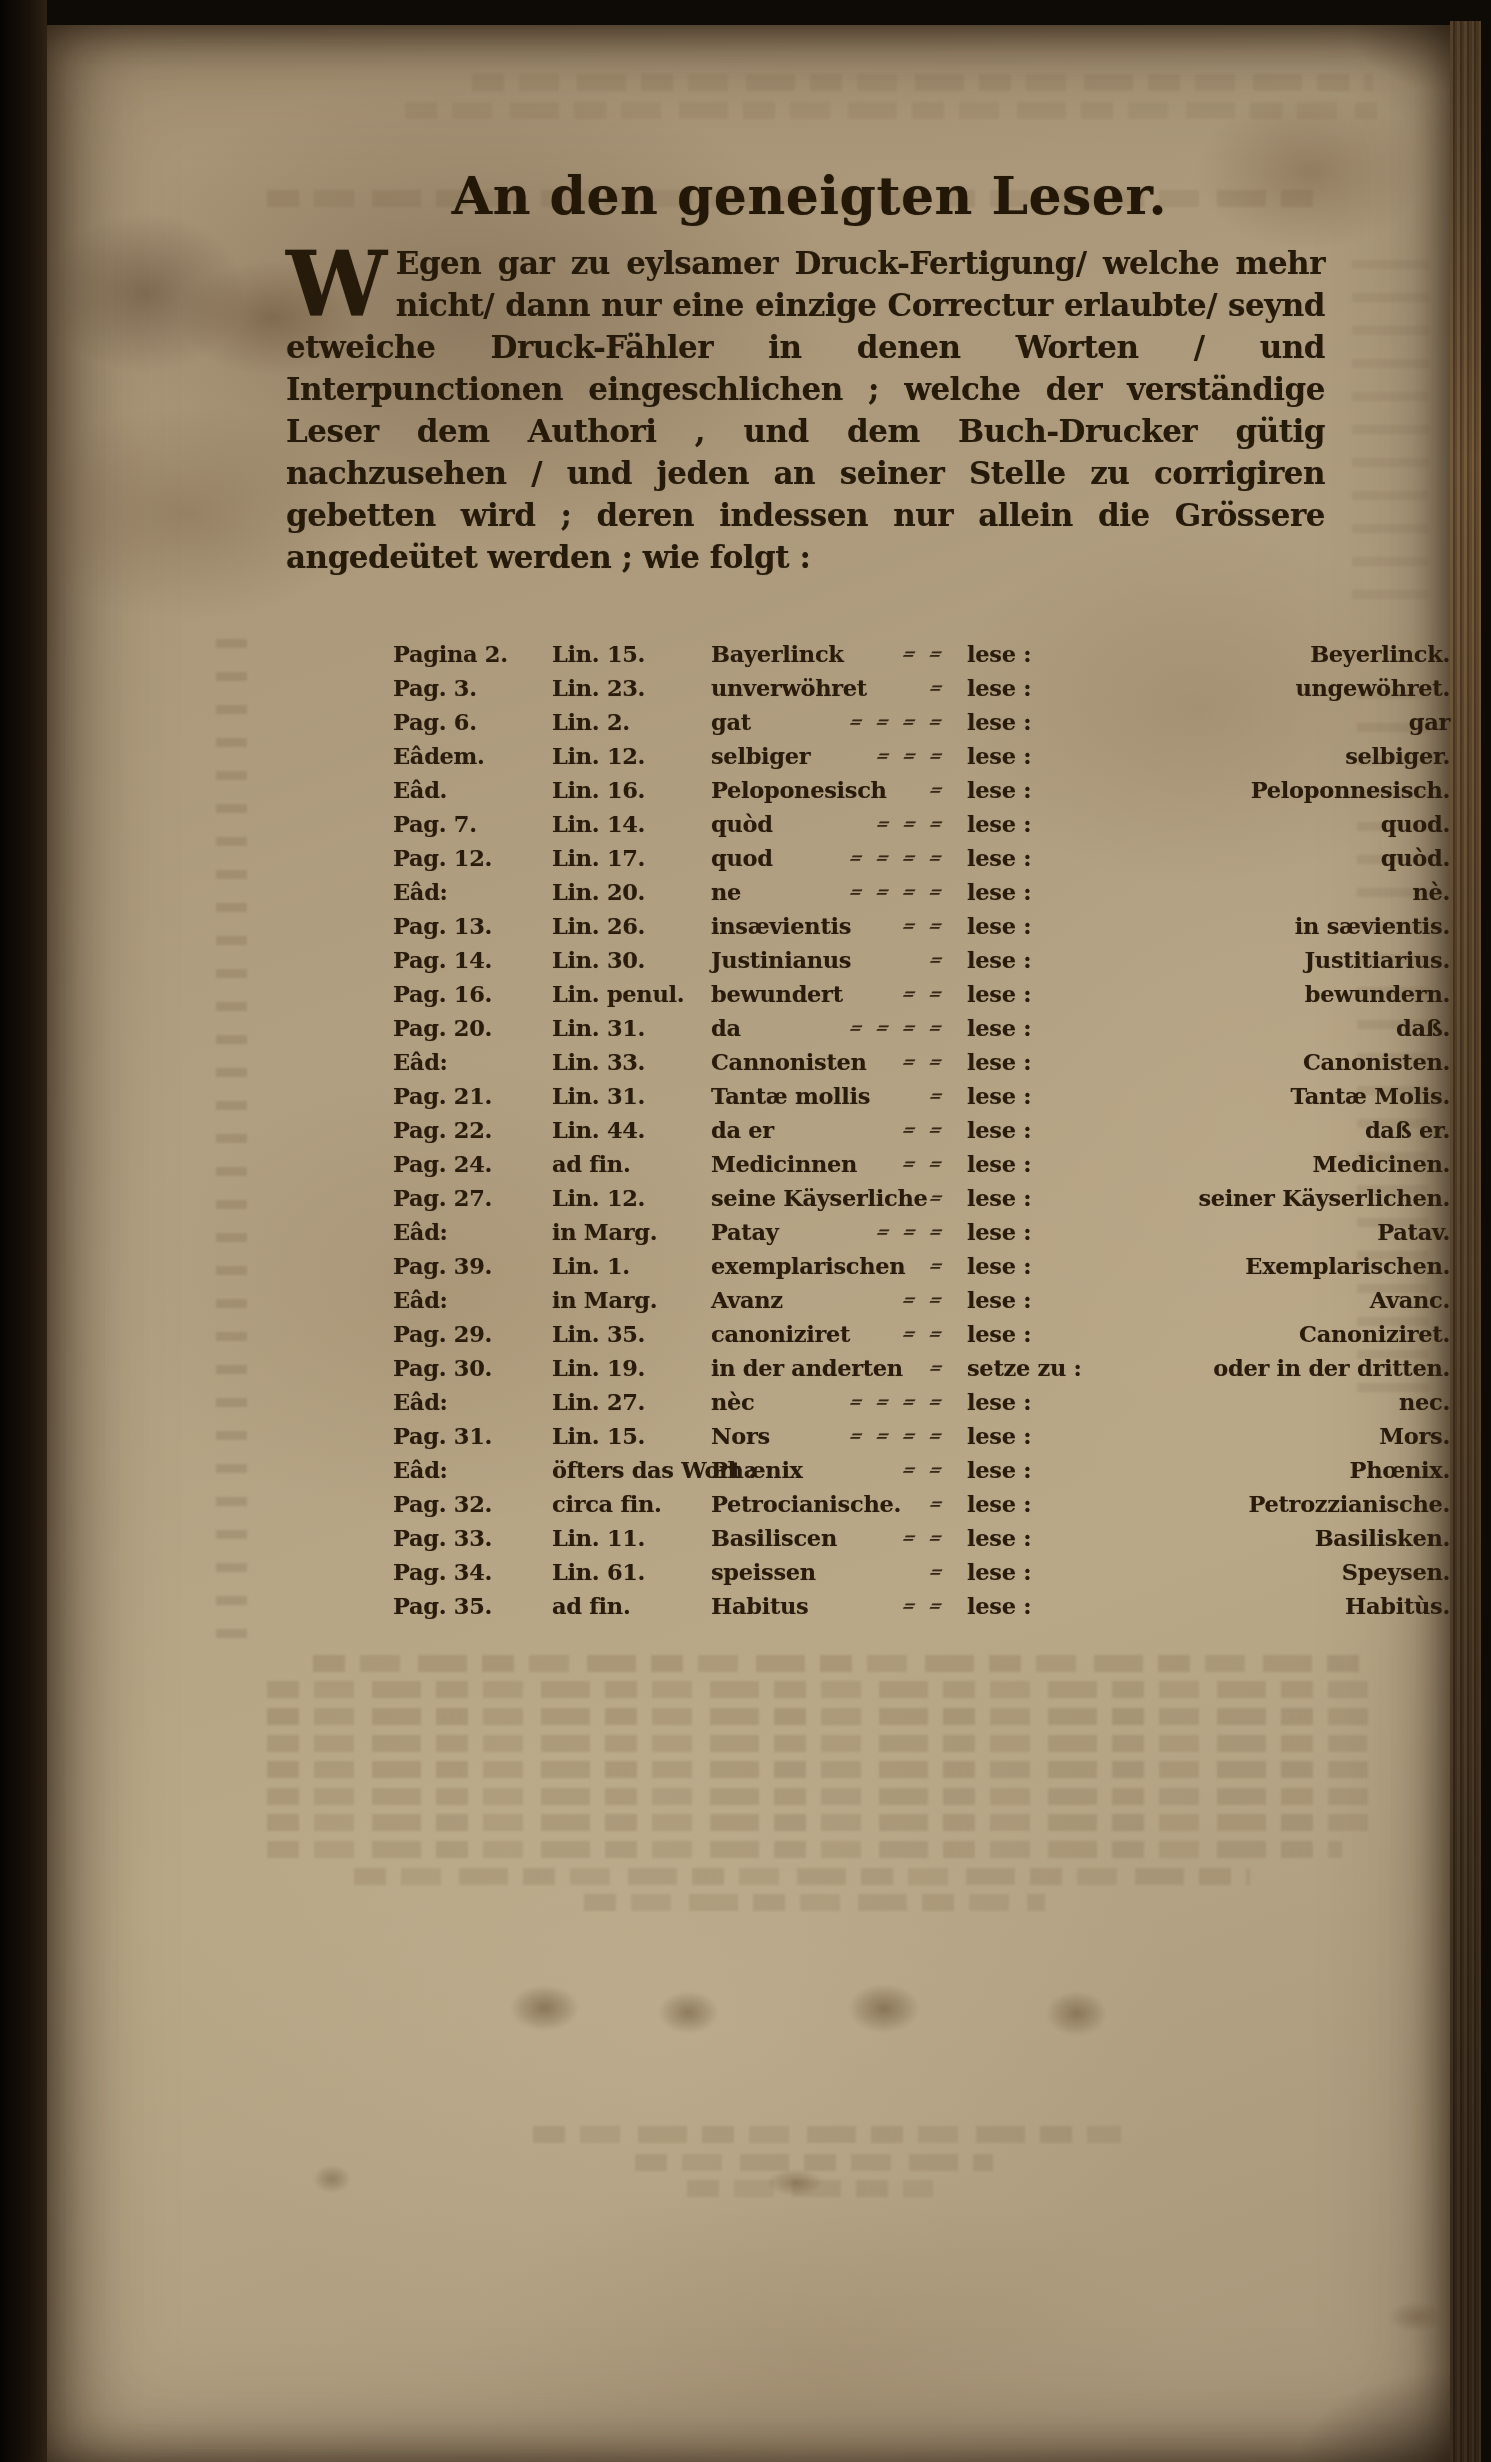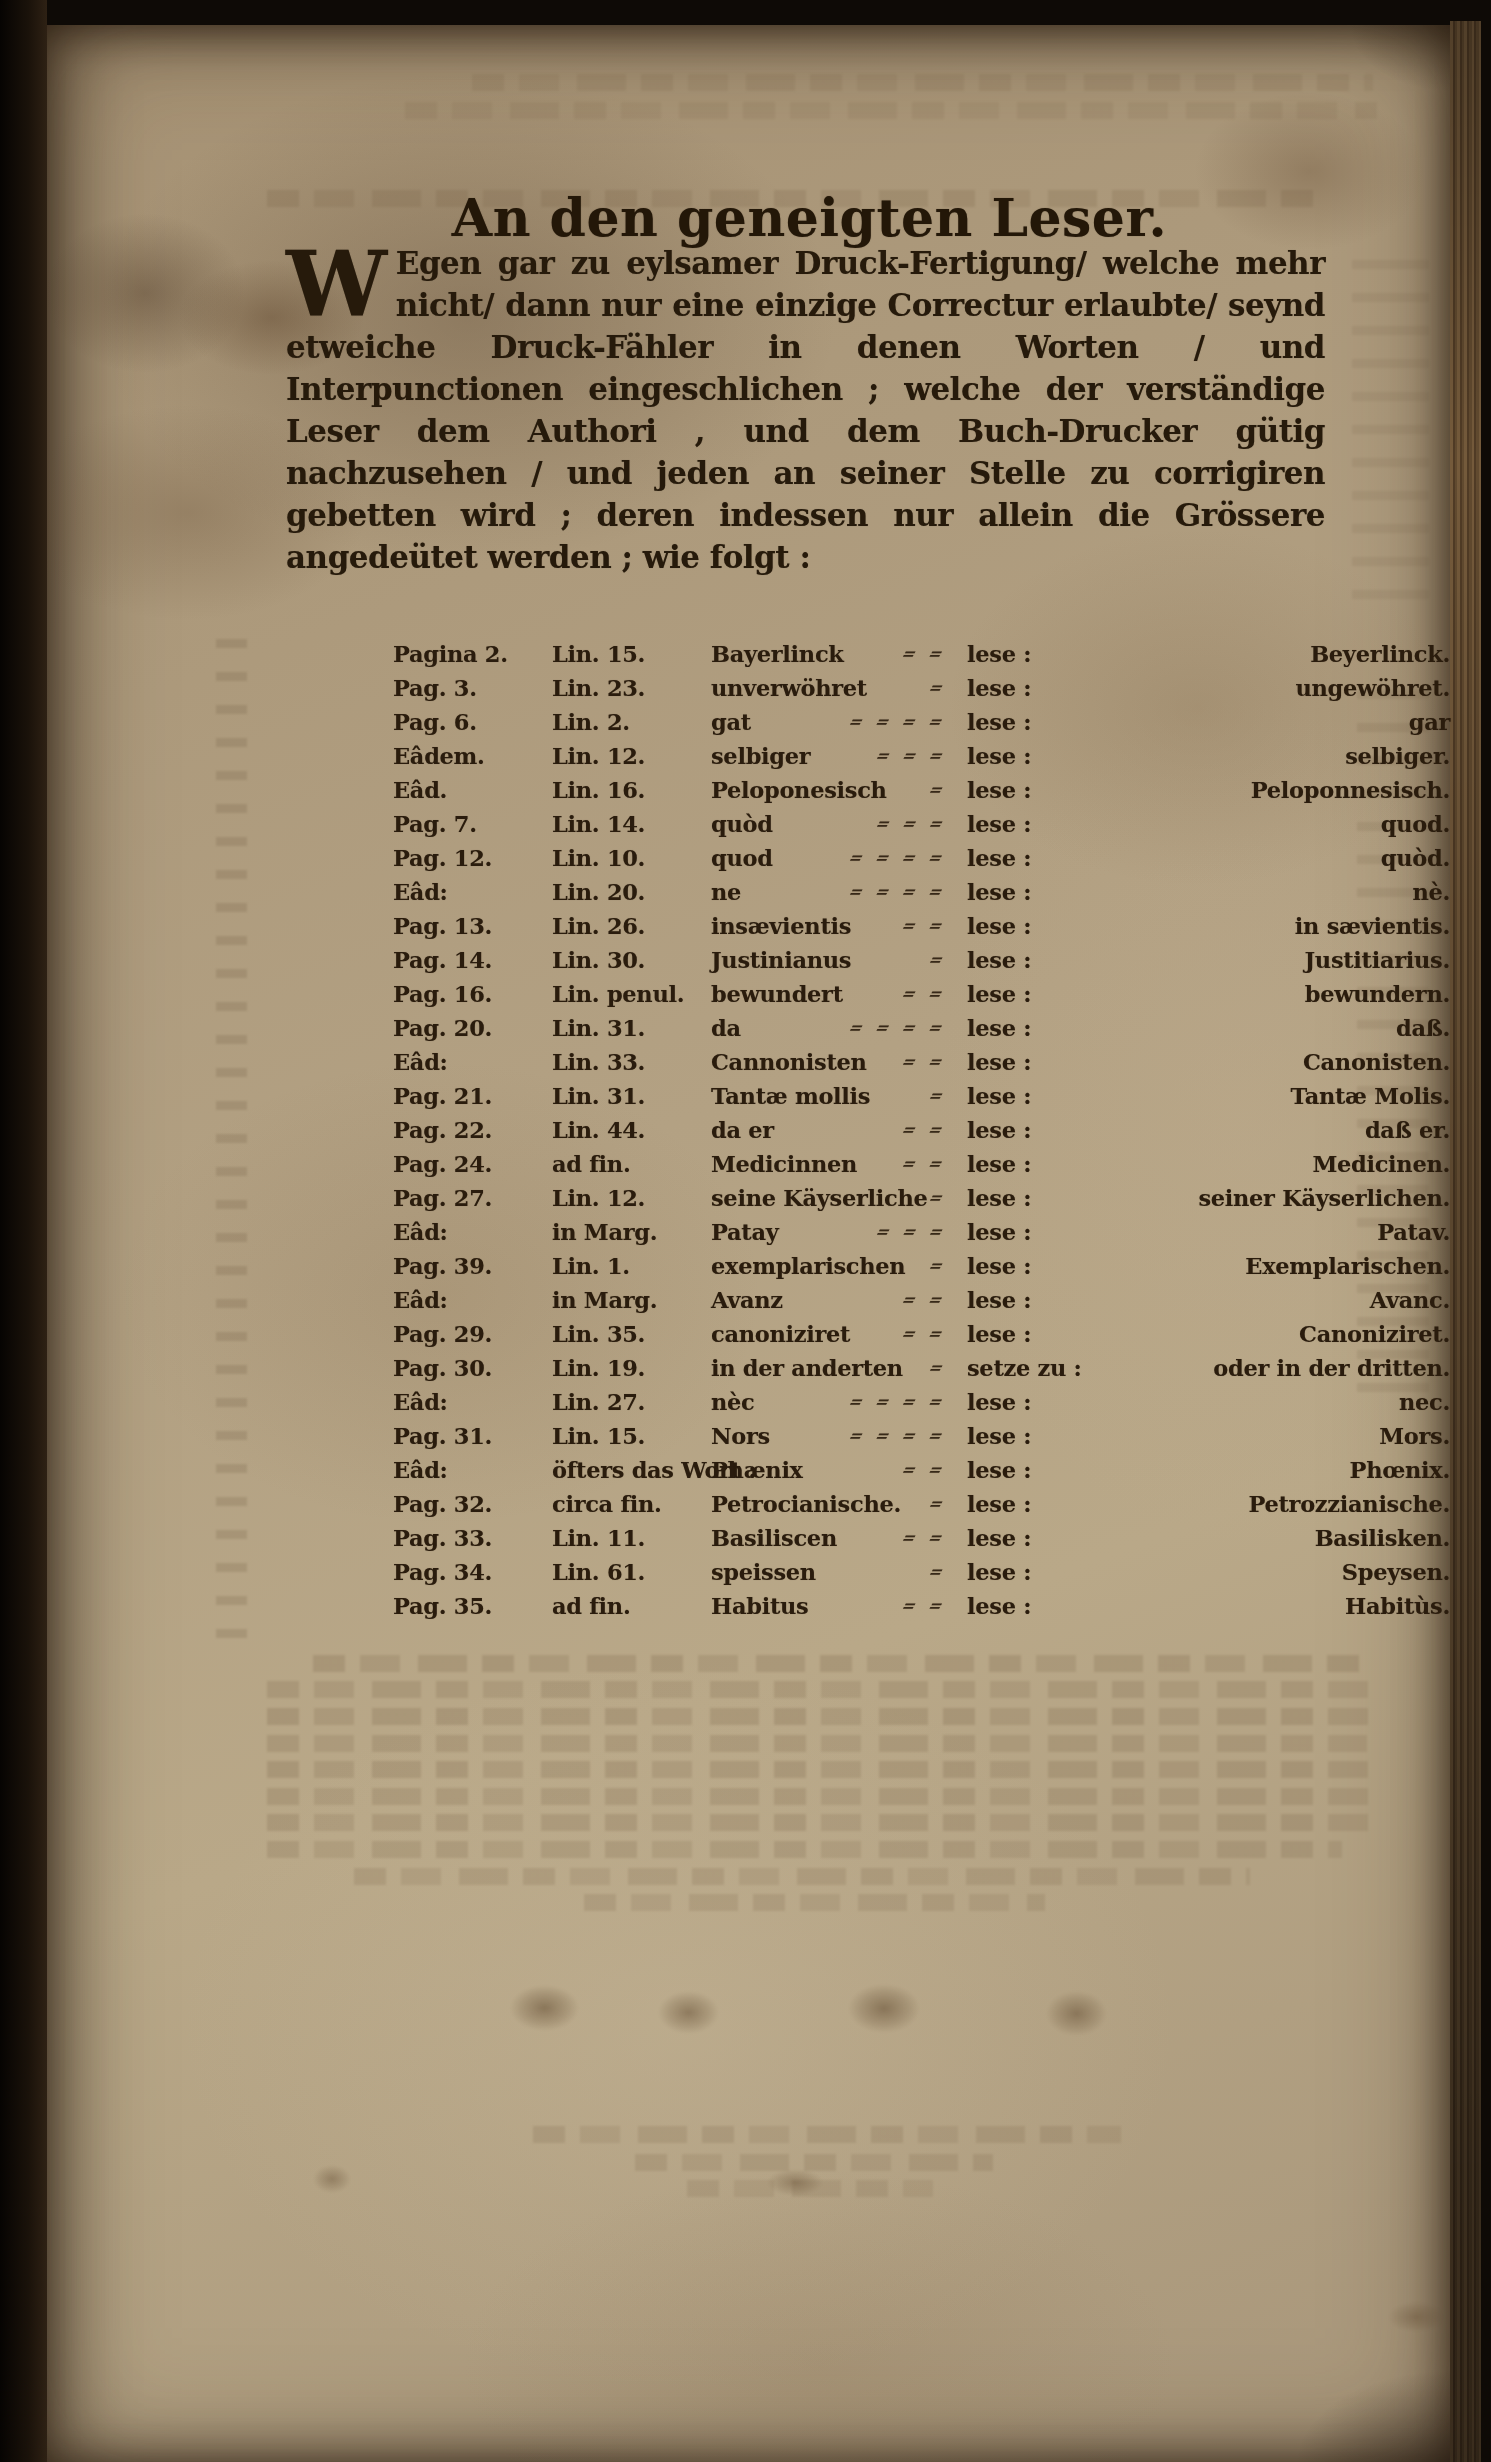--- a/index.html
+++ b/index.html
@@ -41,21 +41,21 @@
       radial-gradient(256px 154px at 10% 20%, rgba(100,75,50,.30), transparent 70%),
       radial-gradient(164px 113px at 90% 6%, rgba(105,80,55,.38), transparent 70%),
       radial-gradient(358px 256px at 82% 28%, rgba(120,95,65,.22), transparent 70%),
       radial-gradient(461px 333px at 28% 52%, rgba(125,100,70,.18), transparent 70%),
       radial-gradient(512px 281px at 55% 96%, rgba(140,118,88,.22), transparent 70%),
       radial-gradient(154px 123px at 7% 11%, rgba(70,50,32,.40), transparent 65%),
       radial-gradient(256px 154px at 100% 100%, rgba(30,20,12,.50), transparent 60%),
       radial-gradient(154px 102px at 100% 0%, rgba(40,28,16,.45), transparent 65%);
   }
   .title{
-    position:absolute;top:128px;left:215px;width:1095px;text-align:center;
+    position:absolute;top:106px;left:215px;width:1095px;text-align:center;
     font-size:52px;font-weight:700;color:var(--ink,#231708);
     letter-spacing:0.5px;text-shadow:0 0 1px rgba(35,23,8,.45);
     white-space:nowrap;
   }
   .intro{
     position:absolute;top:217px;left:239px;width:1039px;
     font-size:31px;line-height:42px;font-weight:700;color:#261a0b;
     text-align:justify;letter-spacing:-0.5px;
     text-shadow:0 0 0.8px rgba(38,26,11,.35);
   }
@@ -188,21 +188,21 @@
         <span class="c-line">Lin. 14.</span>
         <span class="c-err">
           <span class="word">quòd</span>
           <span class="sep">= = =</span>
         </span>
         <span class="c-dir">lese :</span>
         <span class="c-corr">quod.</span>
       </div>
       <div class="row">
         <span class="c-page">Pag. 12.</span>
-        <span class="c-line">Lin. 10.</span>
+        <span class="c-line">Lin. 17.</span>
         <span class="c-err">
           <span class="word">quod</span>
           <span class="sep">= = = =</span>
         </span>
         <span class="c-dir">lese :</span>
         <span class="c-corr">quòd.</span>
       </div>
       <div class="row">
         <span class="c-page">Eâd:</span>
         <span class="c-line">Lin. 20.</span>

